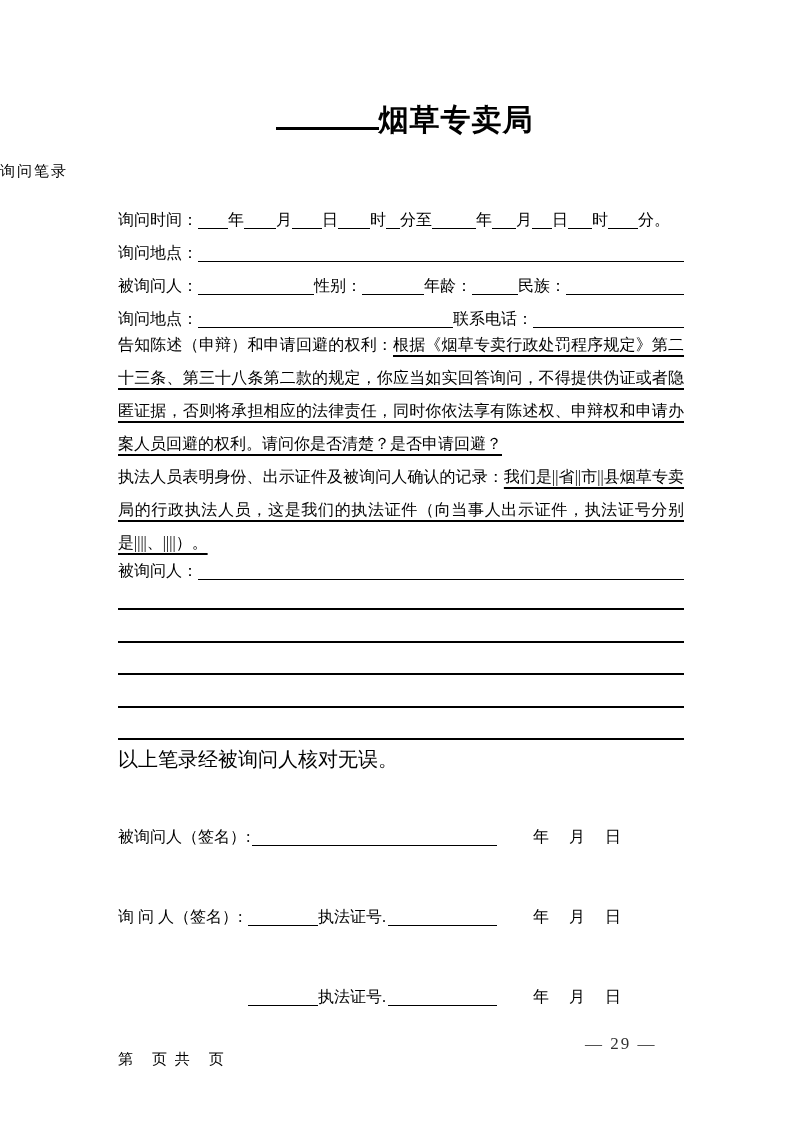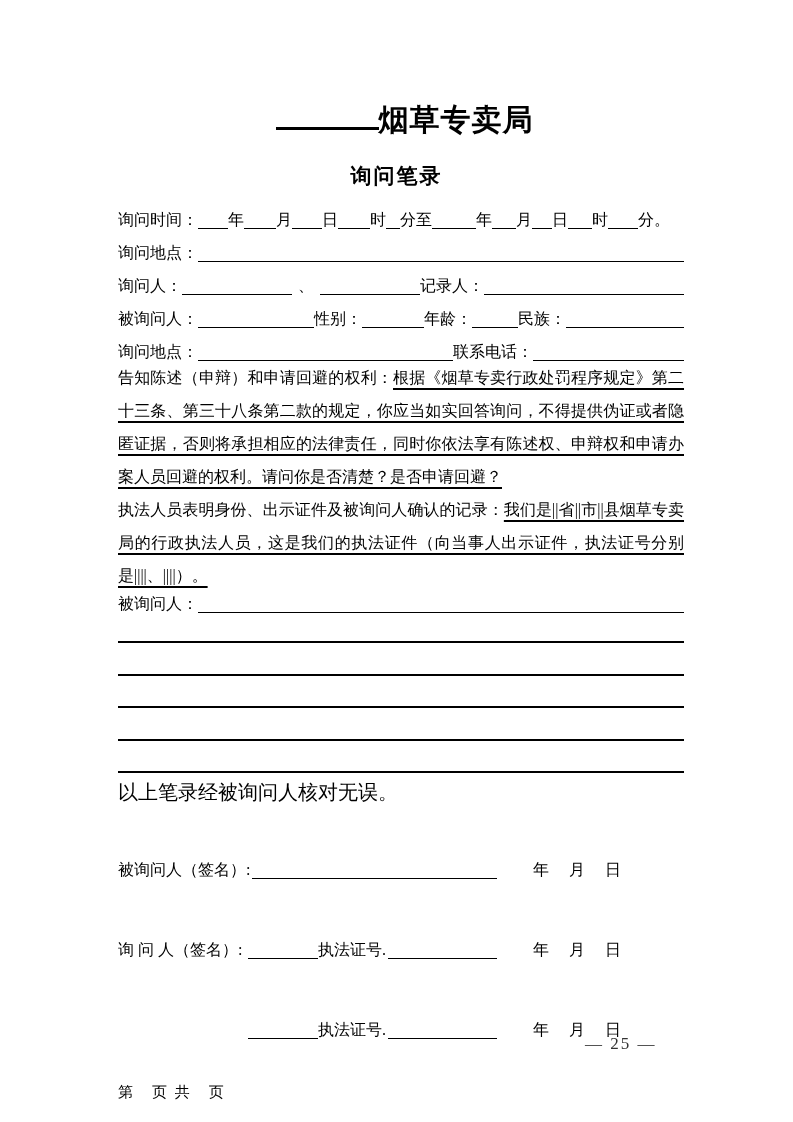--- a/index.html
+++ b/index.html
@@ -9,24 +9,23 @@
     font-family:"Liberation Serif","DejaVu Serif",serif; color:#000; overflow:hidden;
   }
   
   .doc-title {
     position:absolute; top:100px; left:16px; right:0;
     text-align:center; font-size:30px; font-weight:700; line-height:40px;
     letter-spacing:1px;
   }
   .tblank { display:inline-block; width:103px; border-bottom:3px solid #000; }
   .doc-subtitle {
-    position:absolute; top:162px; left:0; right:0; text-align:center;
-    font-size:21px; letter-spacing:2px;
+    position:absolute; top:162px; left:0; right:0; 
+    font-size:15px; letter-spacing:2px;
     font-family:"Liberation Sans","DejaVu Sans",sans-serif;
-    font-weight:bold;
   }
   
   .form-area { position:absolute; left:118px; top:196px; width:566px; }
   .frow { display:flex; align-items:flex-end; height:33px; font-size:16px; }
   .frow .lb { white-space:nowrap; line-height:19px; }
   .bl { border-bottom:1.6px solid #000; height:2px; flex:0 0 auto; }
   .grow { flex:1 1 auto; }
   .sep { line-height:19px; padding:0 6px; }
   p.para { margin:0; text-align:justify; line-height:33px; font-size:16px; }
   .fill {
@@ -83,28 +82,20 @@
       <span class="lb">时</span>
       <span class="bl" style="width:30px"></span>
       <span class="lb">分。</span>
     </div>
 
     <div class="frow">
       <span class="lb">询问地点：</span>
       <span class="bl grow"></span>
     </div>
 
-    <div class="frow">
-      <span class="lb">询问人：</span>
-      <span class="bl" style="width:110px"></span>
-      <span class="sep">、</span>
-      <span class="bl" style="width:100px"></span>
-      <span class="lb">记录人：</span>
-      <span class="bl grow"></span>
-    </div>
 
     <div class="frow">
       <span class="lb">被询问人：</span>
       <span class="bl" style="width:116px"></span>
       <span class="lb">性别：</span>
       <span class="bl" style="width:62px"></span>
       <span class="lb">年龄：</span>
       <span class="bl" style="width:46px"></span>
       <span class="lb">民族：</span>
       <span class="bl grow"></span>
@@ -153,15 +144,15 @@
       <span class="spacer" style="width:130px"></span>
       <span class="bl" style="width:70px"></span>
       <span class="lb" style="width:70px">执法证号.</span>
       <span class="bl" style="width:109px"></span>
       <span class="date">年　月　日</span>
     </div>
 
     <div class="pagination">第　页 共　页</div>
   </div>
 
-  <div class="page-number">— 25 —</div>
+  <div class="page-number">— 29 —</div>
 
 </div>
 
 </body></html>

